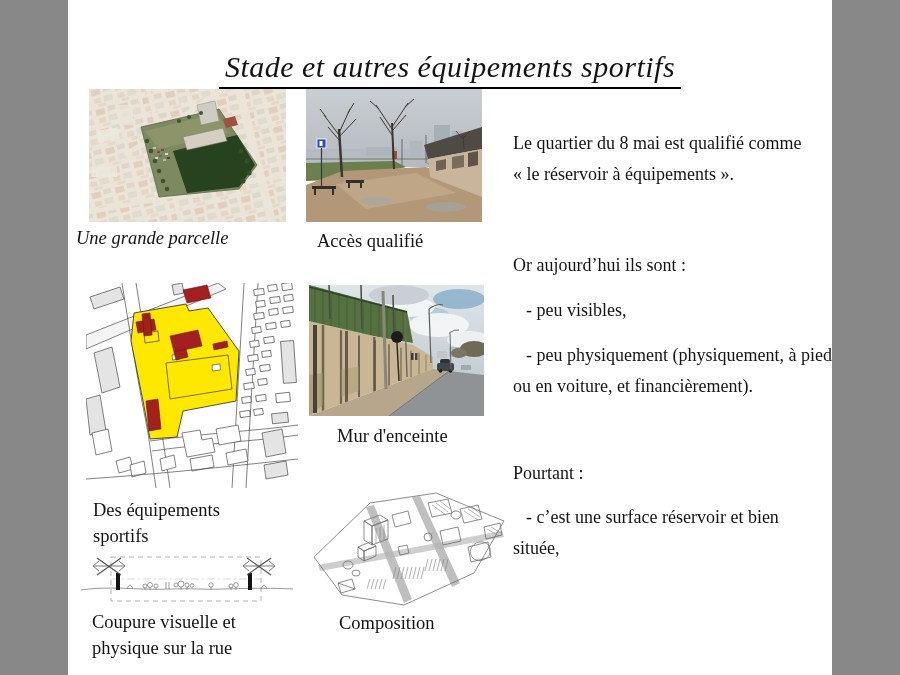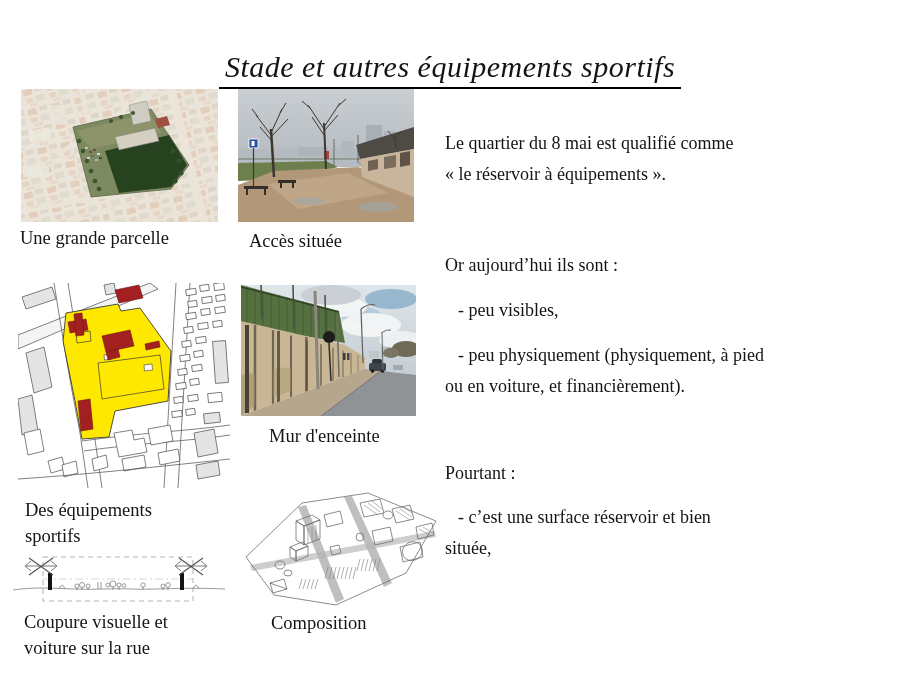--- a/index.html
+++ b/index.html
@@ -2,21 +2,21 @@
 <html style="--c-map_highlight: #ffe800; --c-map_buildings: #a32020; --c-text: #141414;"><head>
 <meta charset="utf-8">
 <style>
   :root{
     --c-map_highlight:#ffe800;
     --c-map_buildings:#a32020;
     --c-text:#141414;
   }
   html,body{margin:0;padding:0;background:#888;}
   #slide{
-    position:relative;width:900px;height:675px;background:#ffffff;
+    position:relative;width:764px;height:675px;background:#ffffff;
     margin:0 auto;overflow:hidden;
     font-family:"Liberation Serif","DejaVu Serif",serif;color:var(--c-text);
   }
   
   .title-wrap{position:absolute;top:30px;left:0;right:0;text-align:center;}
   .title{
     display:inline-block;font-size:30px;font-style:italic;font-weight:500;
     line-height:34px;border-bottom:2.5px solid #000;padding:0 6px 3px 6px;
     letter-spacing:.5px;
   }
@@ -105,21 +105,21 @@
           <circle cx="112" cy="24" r="2"></circle>
       </g>
       <g fill="#30512a">
         <circle cx="152" cy="62" r="2.5"></circle>
           <circle cx="158" cy="72" r="2.5"></circle>
           <circle cx="160" cy="84" r="2.5"></circle>
           <circle cx="154" cy="92" r="2.5"></circle>
       </g>
     </svg>
   </div>
-  <div class="caption" style="left:20px;top:225px;">
+  <div class="caption" style="left:8px;top:225px;font-style:italic;">
     <span class="line">Une grande parcelle</span>
   </div>
 
   <div class="fig" style="left:238px;top:89px;">
     <svg width="176" height="133" viewBox="0 0 176 133">
       <defs>
         <linearGradient id="sky1" x1="0" y1="0" x2="0" y2="1">
           <stop offset="0" stop-color="#c8ced2"></stop>
             <stop offset="1" stop-color="#b4babf"></stop>
         </linearGradient>
@@ -163,21 +163,21 @@
         <rect x="13.5" y="52" width="3" height="5" fill="#ffffff"></rect>
         <line x1="15.5" y1="59" x2="15.5" y2="97" stroke="#3a3a3a" stroke-width="1.2"></line>
       </g>
       <g stroke="#555" stroke-width=".8">
         <line x1="96" y1="50" x2="96" y2="76"></line>
           <line x1="120" y1="46" x2="120" y2="74"></line>
       </g>
     </svg>
   </div>
   <div class="caption" style="left:249px;top:228px;">
-    <span class="line">Accès située</span>
+    <span class="line">Accès qualifié</span>
   </div>
 
   <div class="fig" style="left:18px;top:283px;">
     <svg width="212" height="205" viewBox="0 0 212 205">
       <rect width="212" height="205" fill="#ffffff"></rect>
 
       <polygon points="0,52 132,0 140,6 0,66" fill="#f4f4f4" stroke="#4a4a4a" stroke-width=".7"></polygon>
       <path class="ln" d="M36,0 C44,50 52,100 62,150 L70,205"></path>
       <path class="ln" d="M50,0 C58,50 66,100 76,150 L84,205"></path>
       <path class="ln" d="M158,0 L146,205"></path>
@@ -382,21 +382,21 @@
         <line x1="150" y1="37" x2="150" y2="39"></line>
           <line x1="155" y1="36" x2="155" y2="39"></line>
         <path d="M186,38 q-3,-8 -6,0"></path>
         <line x1="85" y1="31" x2="85" y2="38"></line>
           <line x1="88" y1="31" x2="88" y2="38"></line>
       </g>
     </svg>
   </div>
   <div class="caption" style="left:24px;top:609px;">
     <span class="line">Coupure visuelle et</span>
-    <span class="line">voiture sur la rue</span>
+    <span class="line">physique sur la rue</span>
   </div>
 
   <div class="fig" style="left:240px;top:487px;">
     <svg width="203" height="122" viewBox="0 0 203 122">
 
       <polygon points="58,20 66,18 104,112 96,116" fill="#a9a9a9" opacity=".75"></polygon>
       <polygon points="104,10 112,9 152,96 144,100" fill="#a9a9a9" opacity=".75"></polygon>
       <polygon points="10,78 194,44 196,50 12,84" fill="#b3b3b3" opacity=".65"></polygon>
 
       <polygon class="sk" points="6,70 62,16 128,6 196,34 166,86 96,118 34,108"></polygon>

